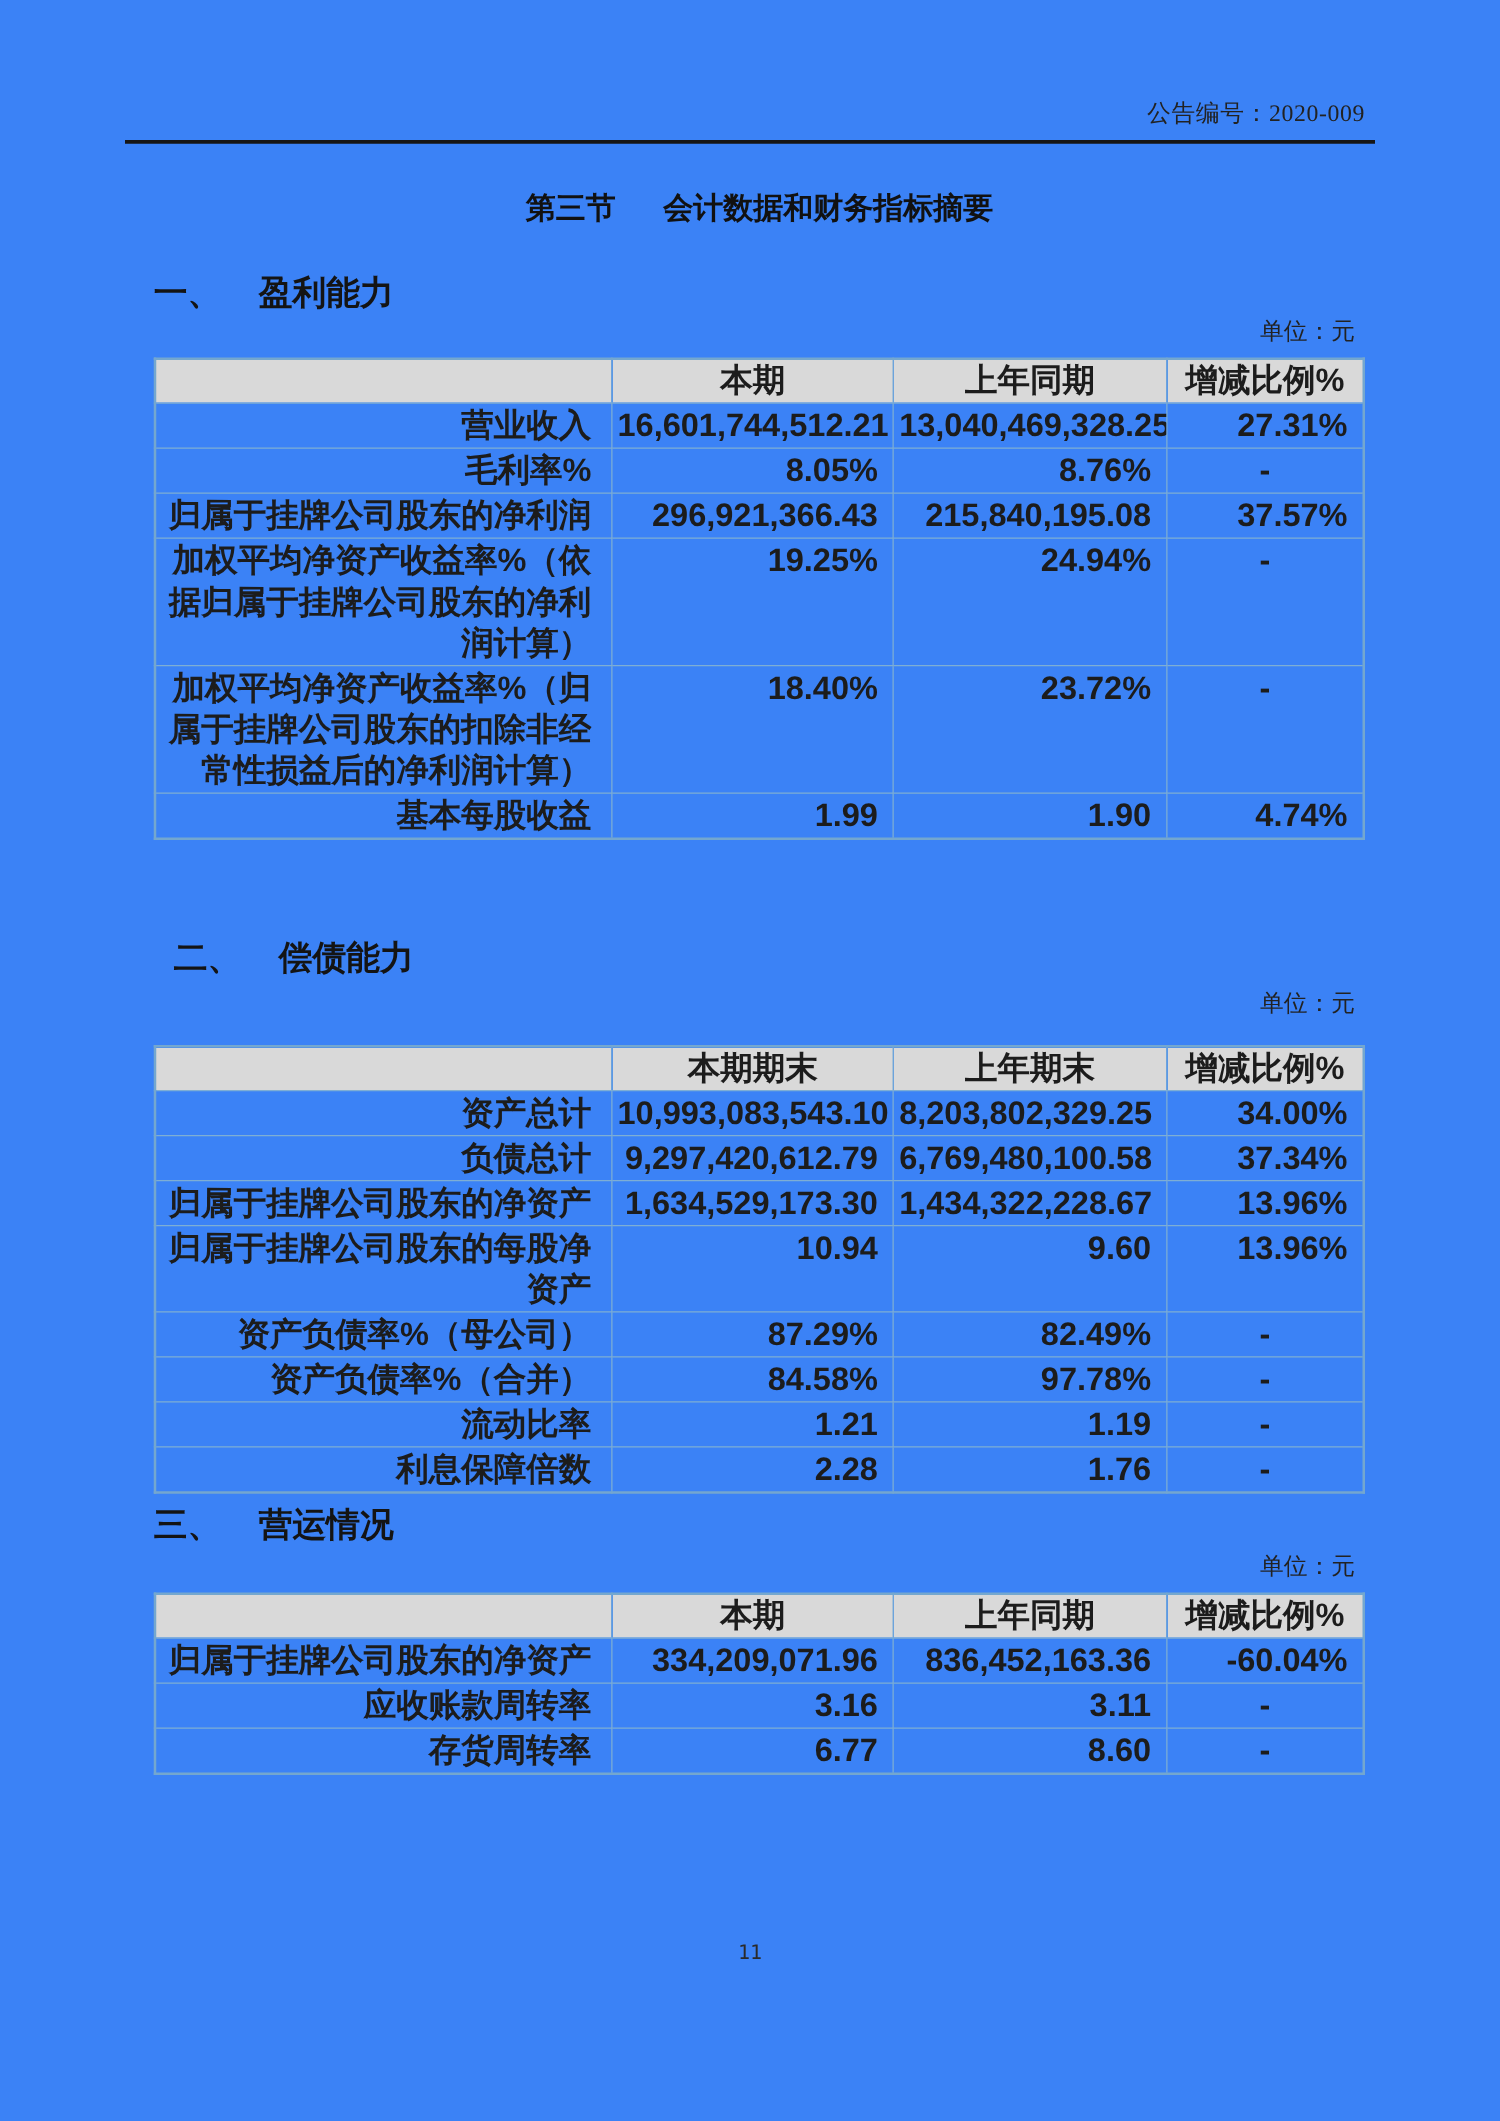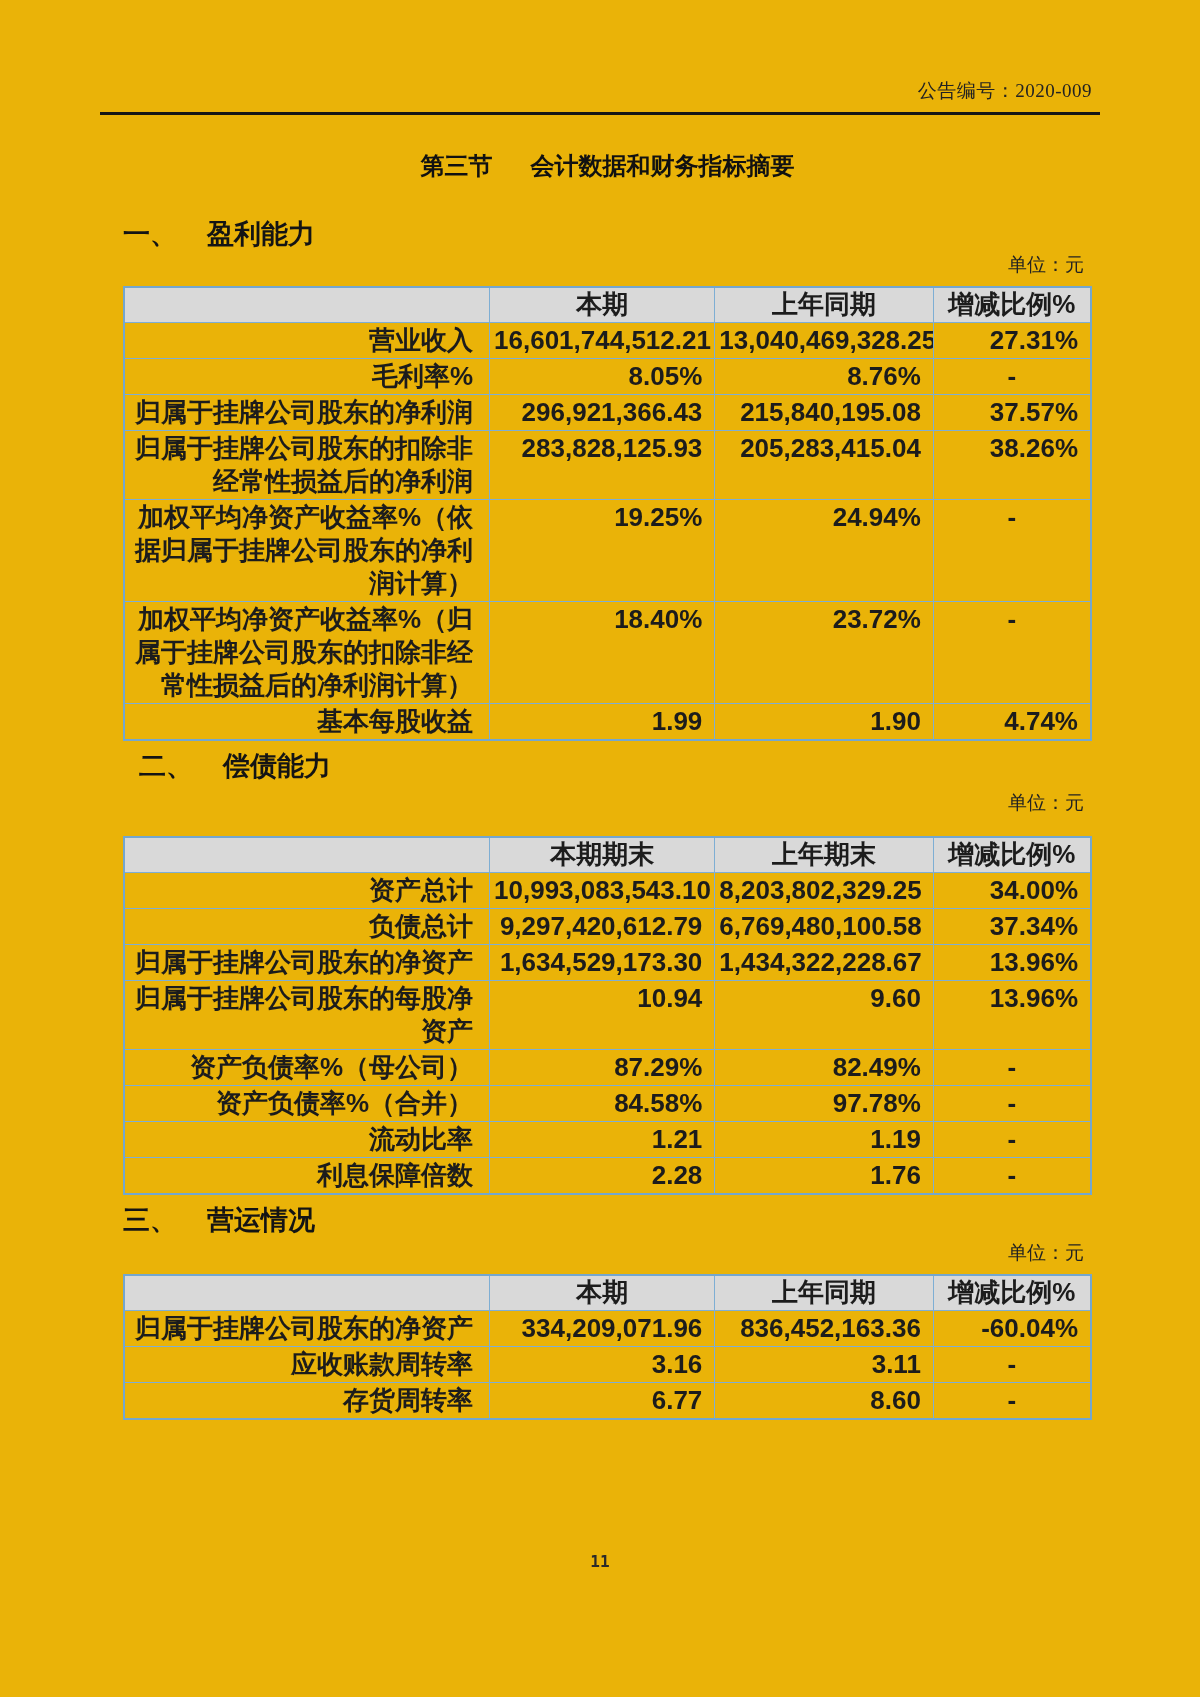--- a/index.html
+++ b/index.html
@@ -2,21 +2,21 @@
 <html><head>
 <meta charset="utf-8">
 <style>
   * { margin: 0; padding: 0; box-sizing: border-box; }
   html, body { background: #ffffff; }
   body { font-family: "Liberation Sans", sans-serif; color: #1c1c1c; }
   .page {
     position: relative;
     width: 1200px;
     height: 1697px;
-    background: #eab308;
+    background: #3b82f6;
     overflow: hidden;
   }
   .announcement {
     position: absolute;
     top: 78px;
     left: 123px;
     width: 969px;
     text-align: right;
     font-family: "Liberation Serif", serif;
     font-size: 19px;
@@ -92,21 +92,20 @@
   .fin-table td.dash { text-align: center; padding: 1px 4px; }
   .page-number {
     position: absolute;
     top: 1552px;
     left: 0;
     width: 1200px;
     text-align: center;
     font-family: "DejaVu Sans Mono", monospace;
     font-size: 16px;
     color: #2a2a2a;
-    font-weight: bold;
   }
   
   #table-0 { top: 286px; }
   #table-1 { top: 824px; margin-top: 12px; }
   #table-2 { top: 1274px; }
   #heading-0 { top: 216px; }
   #heading-1 { top: 748px; margin-left: 16px; }
   #heading-2 { top: 1202px; }
   #unit-0 { top: 252px; }
   #unit-1 { top: 790px; }
@@ -156,26 +155,20 @@
         <td class="num">8.76%</td>
         <td class="dash">-</td>
       </tr>
       <tr>
         <td class="lbl">归属于挂牌公司股东的净利润</td>
         <td class="num">296,921,366.43</td>
         <td class="num">215,840,195.08</td>
         <td class="num">37.57%</td>
       </tr>
       <tr>
-        <td class="lbl">归属于挂牌公司股东的扣除非经常性损益后的净利润</td>
-        <td class="num">283,828,125.93</td>
-        <td class="num">205,283,415.04</td>
-        <td class="num">38.26%</td>
-      </tr>
-      <tr>
         <td class="lbl">加权平均净资产收益率%（依据归属于挂牌公司股东的净利润计算）</td>
         <td class="num">19.25%</td>
         <td class="num">24.94%</td>
         <td class="dash">-</td>
       </tr>
       <tr>
         <td class="lbl">加权平均净资产收益率%（归属于挂牌公司股东的扣除非经常性损益后的净利润计算）</td>
         <td class="num">18.40%</td>
         <td class="num">23.72%</td>
         <td class="dash">-</td>

